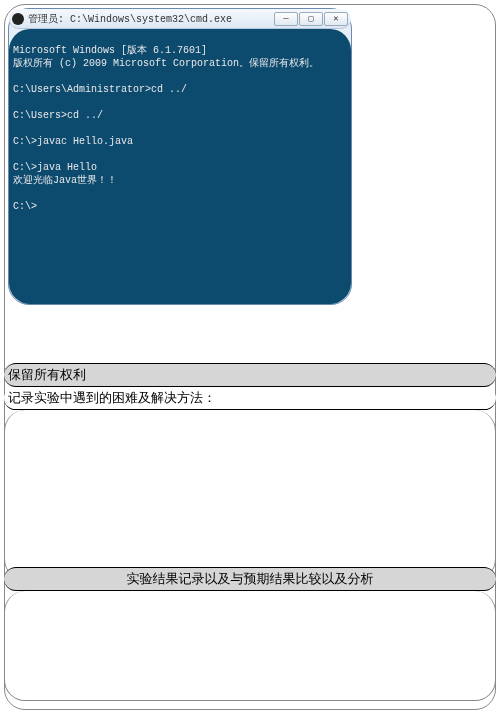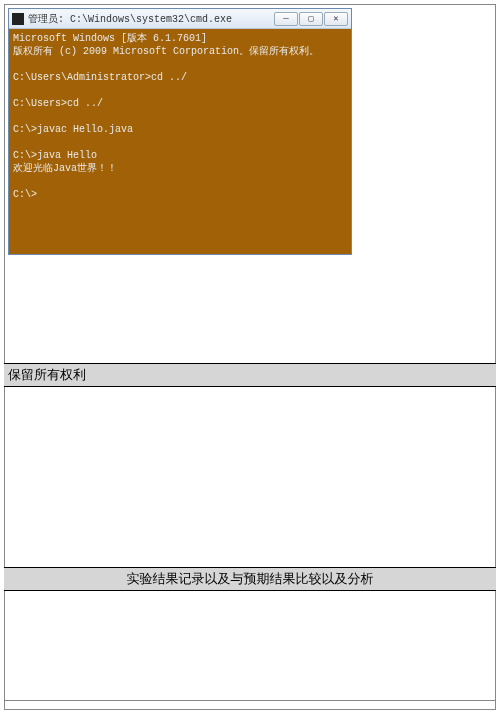--- a/index.html
+++ b/index.html
@@ -1,15 +1,15 @@
 <!DOCTYPE html>
 <html><head>
 <meta charset="utf-8">
 <style>
-  * { box-sizing: border-box; margin: 0; padding: 0; }
+  * { box-sizing: border-box; margin: 0; padding: 0; border-radius: 21px; }
   body {
     width: 500px;
     height: 714px;
     background: #fff;
     font-family: "SimSun", "宋体", serif;
     font-size: 13px;
     position: relative;
   }
   .page-border {
     border: 1px solid #888;
@@ -58,26 +58,26 @@
     background: linear-gradient(#fdfdfd, #e2e9f1);
     font-size: 9px;
     line-height: 12px;
     text-align: center;
     color: #445;
     margin-right: 1px;
     border-radius: 2px;
   }
   .win-btn.close { margin-right: 3px; }
   .terminal {
-    background: #a16207;
+    background: #0c4a6e;
     color: #e8e8e8;
     font-size: 10px;
     line-height: 13px;
-    padding: 3px 4px;
-    height: 225px;
+    padding: 15px 4px;
+    height: 275px;
     white-space: pre;
     font-family: "NSimSun", Consolas, "Courier New", monospace;
     overflow: hidden;
   }
   .section-block {
     position: absolute;
     left: 4px;
     right: 4px;
   }
   #block1 { top: 363px; }
@@ -125,19 +125,20 @@
 C:\&gt;javac Hello.java
 
 C:\&gt;java Hello
 欢迎光临Java世界！！
 
 C:\&gt;</div>
 </div>
 
 <div class="section-block" id="block1">
   <div class="hdr1">保留所有权利</div>
+  <div class="hdr2">记录实验中遇到的困难及解决方法：</div>
   <div class="content-area"></div>
 </div>
 
 <div class="section-block" id="block2">
   <div class="hdr1">实验结果记录以及与预期结果比较以及分析</div>
   <div class="content-area"></div>
 </div>
 
 </body></html>

